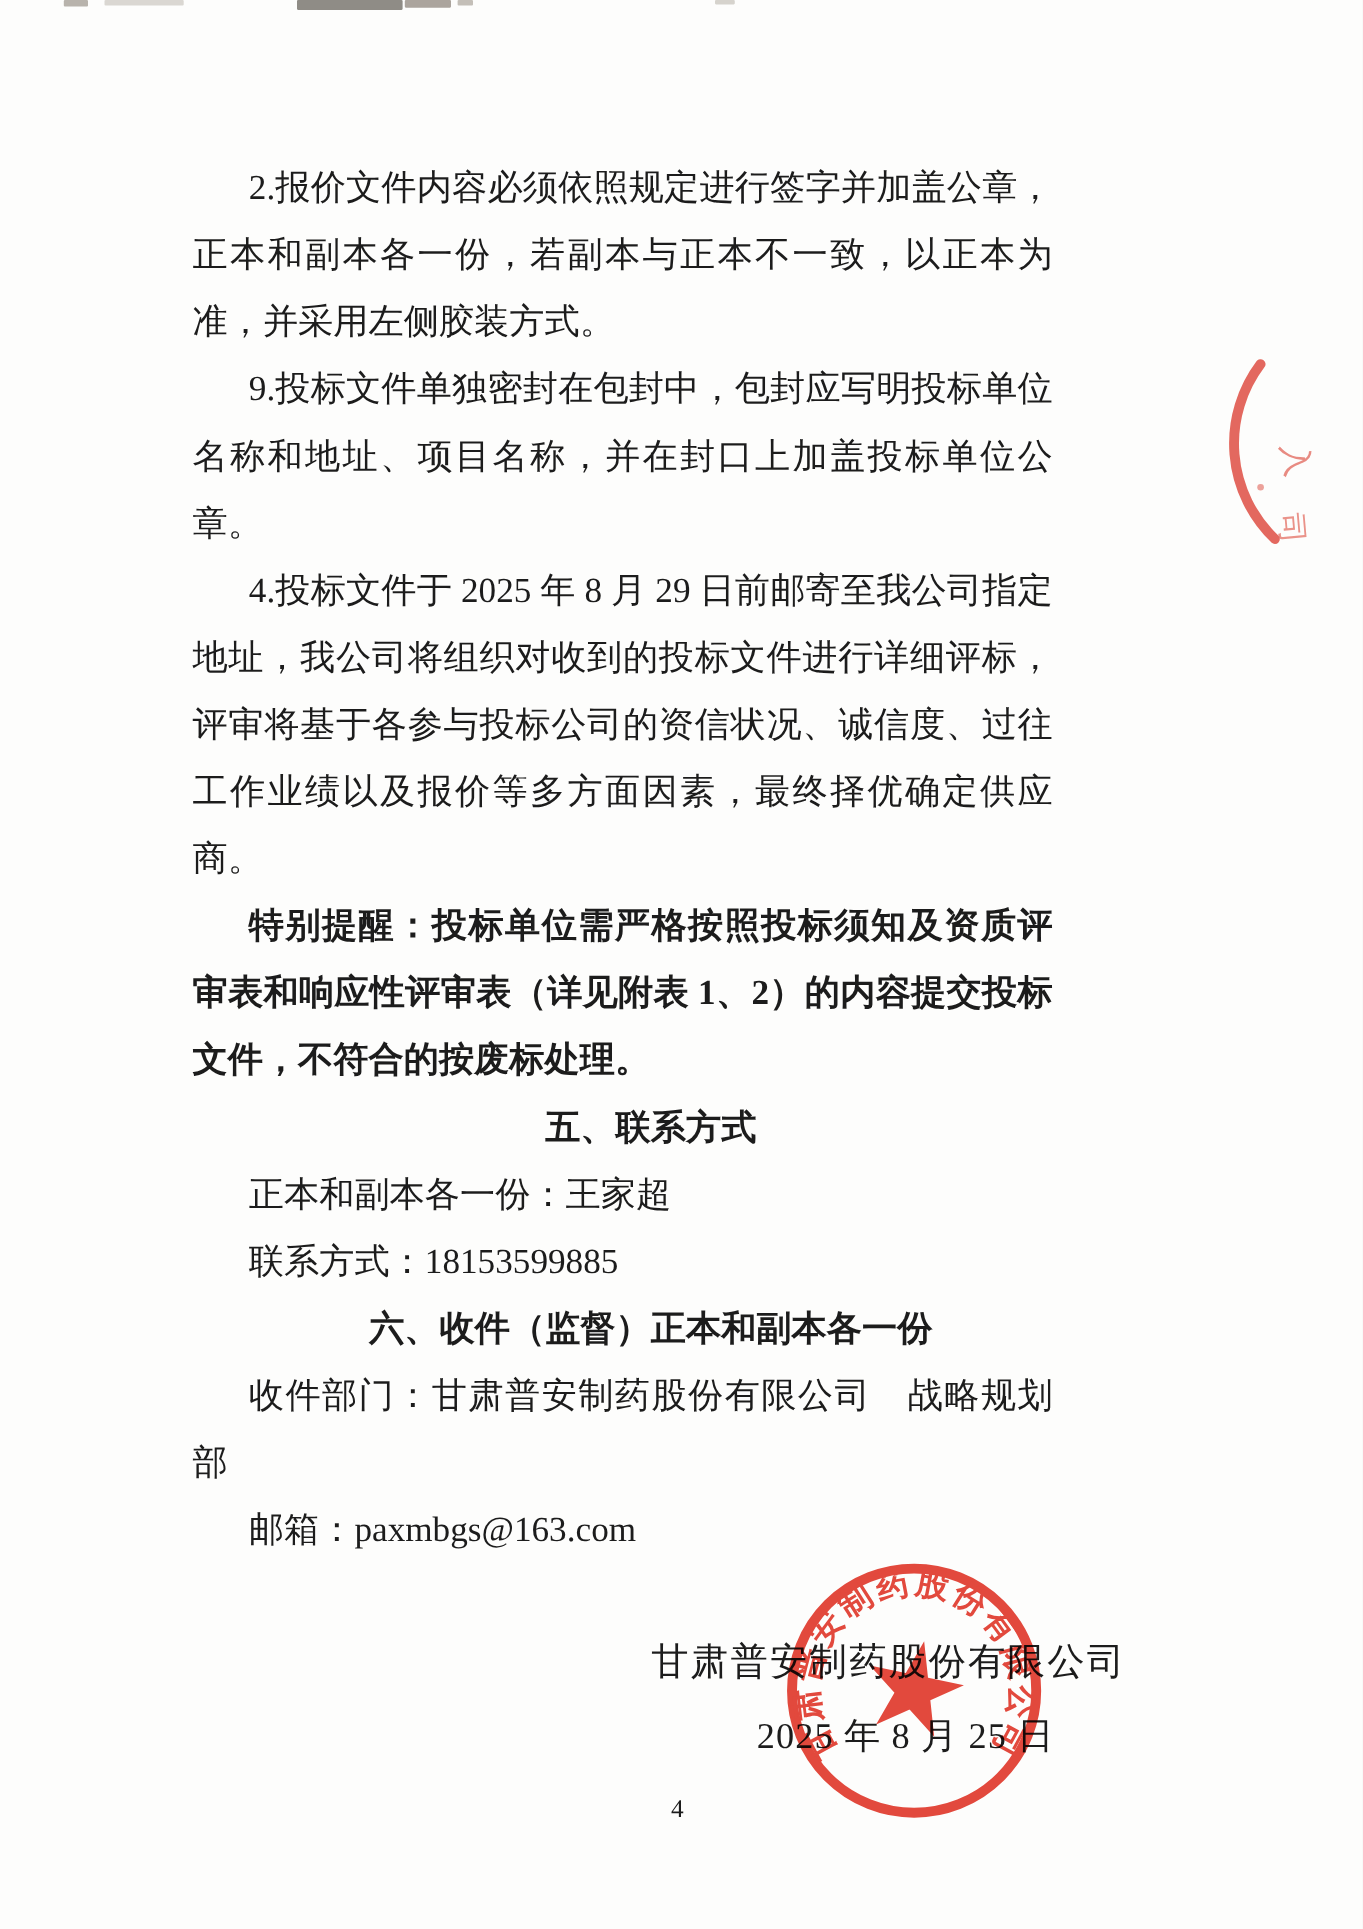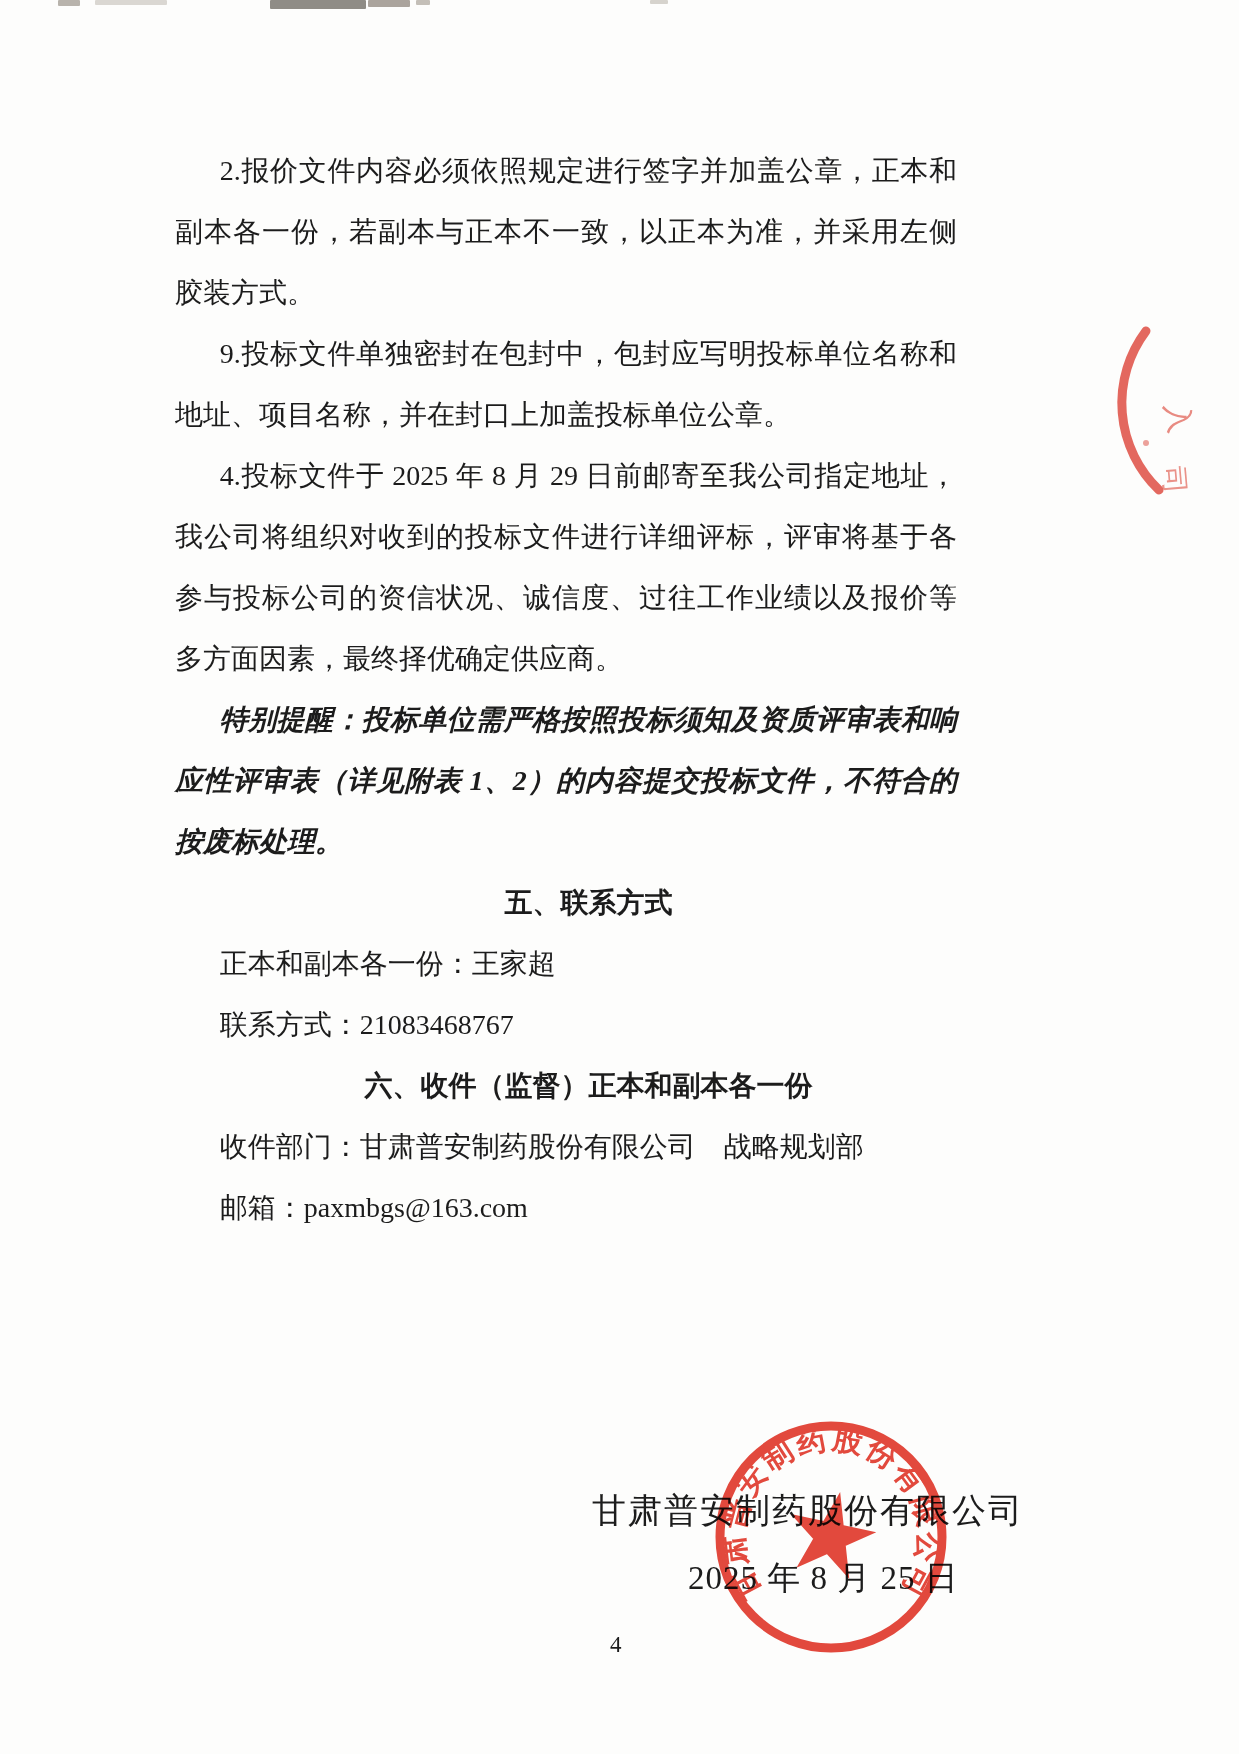--- a/index.html
+++ b/index.html
@@ -9,25 +9,25 @@
     margin:0 auto;
     background:#fdfdfc;
     overflow:hidden;
     font-family:"Liberation Serif","DejaVu Serif",serif;
     color:#1c1c1c;
   }
   .artifact{position:absolute;top:0;border-radius:1px;}
   .doc-body{
     position:absolute;
     left:175px;top:140px;width:782px;
-    font-size:28px;line-height:61px;
+    font-size:32px;line-height:61px;
     text-align:justify;
   }
   .doc-body p{margin:0;padding:0;text-indent:1.6em;}
-  .doc-body p.bold{font-weight:bold;font-style:italic;}
+  .doc-body p.bold{font-weight:bold;}
   .doc-body p.heading{font-weight:bold;text-align:center;font-family:Liberation Serif, serif;}
   .sig-company{
     position:absolute;left:592px;top:1488px;
     font-size:34px;letter-spacing:2px;white-space:nowrap;
   }
   .sig-date{
     position:absolute;left:688px;top:1556px;
     font-size:33px;letter-spacing:1px;white-space:nowrap;
   }
   .page-num{
@@ -66,21 +66,21 @@
     <circle cx="46" cy="148" r="3" fill="#e05448" opacity="0.6"></circle>
   </svg>
 
   <div class="doc-body">
     <p class="para">2.报价文件内容必须依照规定进行签字并加盖公章，正本和副本各一份，若副本与正本不一致，以正本为准，并采用左侧胶装方式。</p>
     <p class="para">9.投标文件单独密封在包封中，包封应写明投标单位名称和地址、项目名称，并在封口上加盖投标单位公章。</p>
     <p class="para">4.投标文件于 2025 年 8 月 29 日前邮寄至我公司指定地址，我公司将组织对收到的投标文件进行详细评标，评审将基于各参与投标公司的资信状况、诚信度、过往工作业绩以及报价等多方面因素，最终择优确定供应商。</p>
     <p class="para bold">特别提醒：投标单位需严格按照投标须知及资质评审表和响应性评审表（详见附表 1、2）的内容提交投标文件，不符合的按废标处理。</p>
     <p class="heading">五、联系方式</p>
     <p class="para">正本和副本各一份：王家超</p>
-    <p class="para">联系方式：21083468767</p>
+    <p class="para">联系方式：18153599885</p>
     <p class="heading">六、收件（监督）正本和副本各一份</p>
     <p class="para">收件部门：甘肃普安制药股份有限公司　战略规划部</p>
     <p class="para">邮箱：paxmbgs@163.com</p>
   </div>
 
   <div class="sig-company">甘肃普安制药股份有限公司</div>
   <div class="sig-date">2025 年 8 月 25 日</div>
 
   <div class="page-num">4</div>
 

